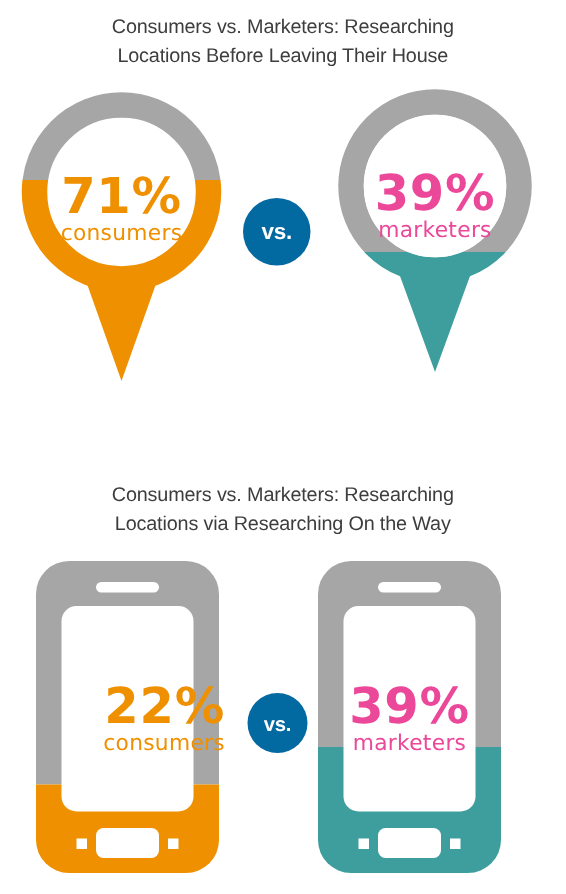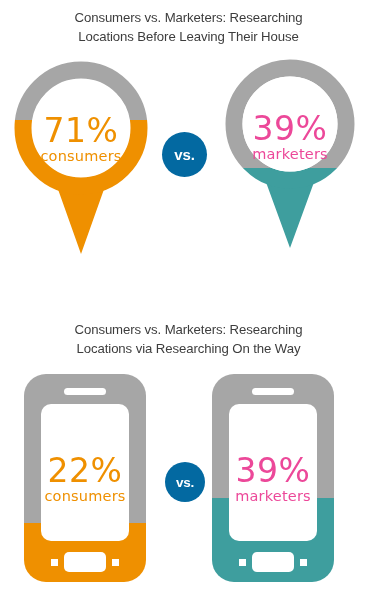--- a/index.html
+++ b/index.html
@@ -63,37 +63,37 @@
   .pin-label, .phone-label {
     position: absolute;
     width: 100%;
     text-align: center;
     pointer-events: none;
   }
   .pct {
     display: block;
     font-size: 33px;
     line-height: 34px;
-    font-weight: normal;
+    font-weight: bold;
     letter-spacing: 0.5px;
     font-family: "DejaVu Sans", sans-serif;
   }
   .who {
     display: block;
     font-size: 14.5px;
     line-height: 17px;
     letter-spacing: 0.2px;
     font-family: "DejaVu Sans", sans-serif;
   }
   .txt-orange { color: #EF9000; }
   .txt-teal   { color: #ec4899; }
 
   #pin-consumers .pin-label { top: 56px; left: 0; }
   #pin-marketers .pin-label { top: 54px; left: 0; }
-  #phone-consumers .phone-label { top: 84px; left: 0; }
+  #phone-consumers .phone-label { top: 84px; left: 0; text-align: right; }
   #phone-marketers .phone-label { top: 84px; left: 0; }
 
   .vs-badge {
     position: absolute;
     border-radius: 50%;
     background: #0369a1;
     color: #ffffff;
     display: flex;
     align-items: center;
     justify-content: center;

